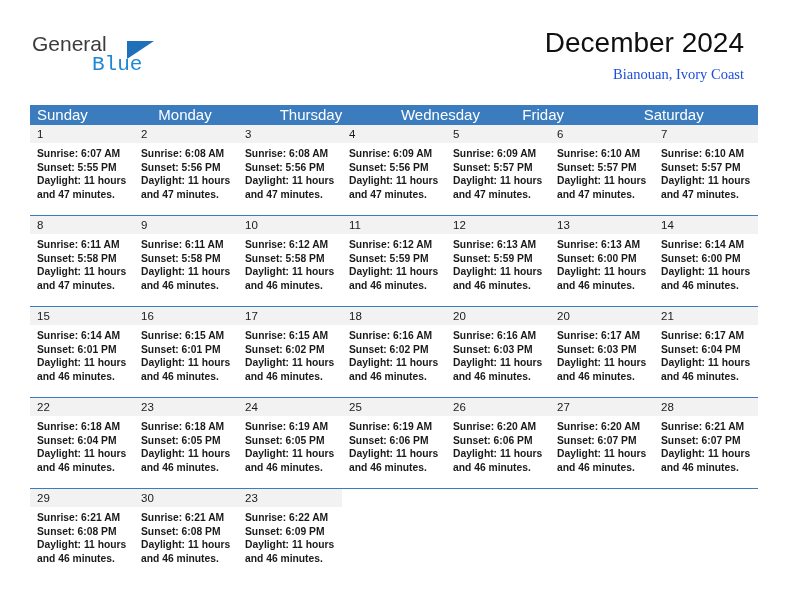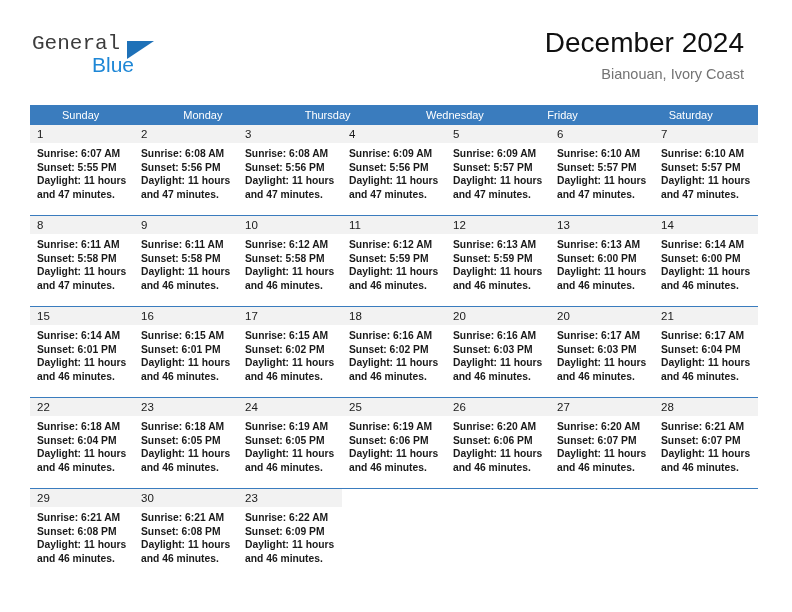--- a/index.html
+++ b/index.html
@@ -36,83 +36,83 @@
     width: 180px;
     height: 56px;
   }
   .logo-general {
     position: absolute;
     left: 2px;
     top: 0px;
     font-size: 21px;
     letter-spacing: 0px;
     color: #3c3c3c;
-    font-family: Liberation Mono, monospace;
+    font-family: Liberation Sans, sans-serif;
   }
   .logo-tri {
     position: absolute;
     left: 97px;
     top: 9px;
     width: 0;
     height: 0;
     border-left: 27px solid #1e71b8;
     border-bottom: 18px solid transparent;
   }
   .logo-blue {
     position: absolute;
     left: 62px;
     top: 21px;
     font-size: 21px;
     color: #1e87d6;
-    font-family: Liberation Sans, sans-serif;
+    font-family: Liberation Mono, monospace;
   }
 
   .title-block {
     position: absolute;
     right: 14px;
     top: 0;
     text-align: right;
   }
   .month-title {
     font-size: 28px;
     font-weight: normal;
     color: #101010;
     line-height: 34px;
     white-space: nowrap;
   }
   .location-title {
     font-size: 14.5px;
-    color: #737373;
+    color: #1d4ed8;
     line-height: 20px;
     margin-top: 4px;
     white-space: nowrap;
+    font-family: Liberation Serif, serif;
   }
 
   
   .calendar {
     position: absolute;
     left: 30px;
     top: 105px;
     width: 728px;
   }
   .weekday-row {
     display: flex;
     background: #3a7cbe;
     height: 20px;
   }
   .weekday {
     flex: 1 1 0;
     color: #ffffff;
-    font-size: 11px;
+    font-size: 15px;
     line-height: 20px;
     padding-left: 7px;
     box-sizing: border-box;
     white-space: nowrap;
     overflow: hidden;
-    margin-left: 25px;
   }
   .week-row {
     display: flex;
     border-top: 1px solid #3a7cbe;
     margin-top: 8px;
     height: 82px;
   }
   .week-row.first {
     margin-top: 0;
     border-top: none;

